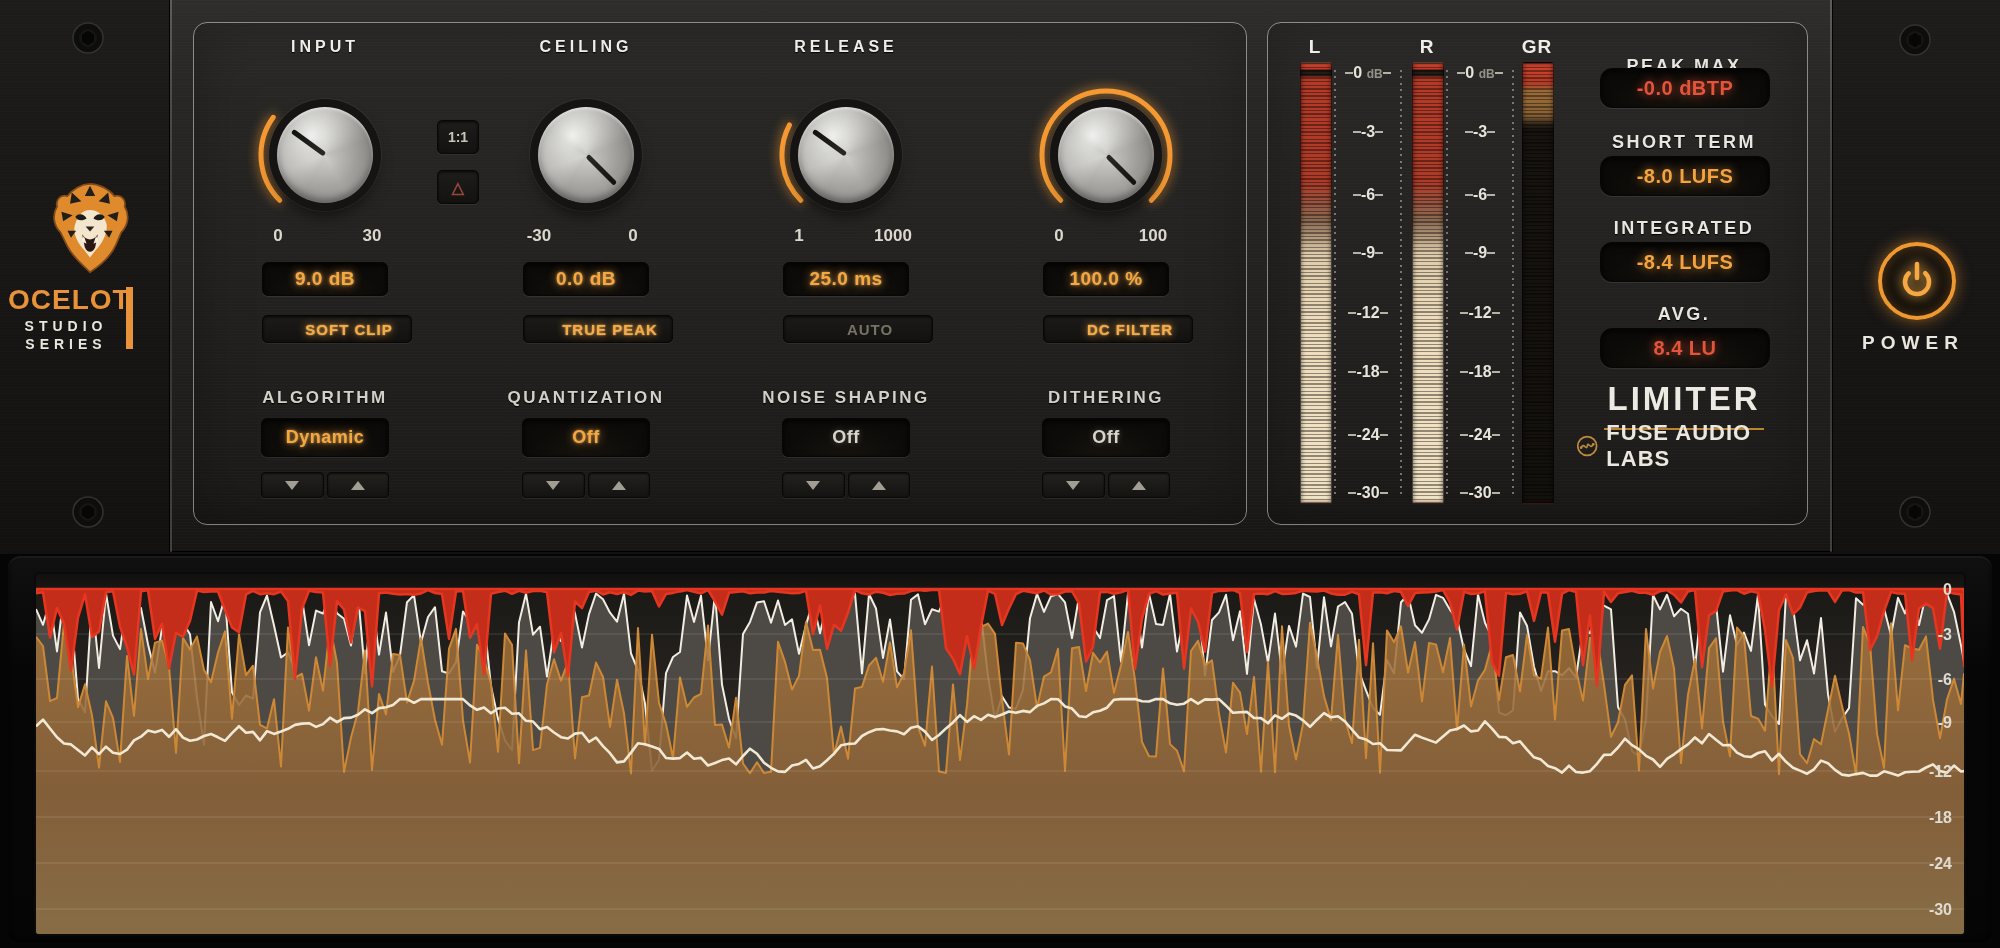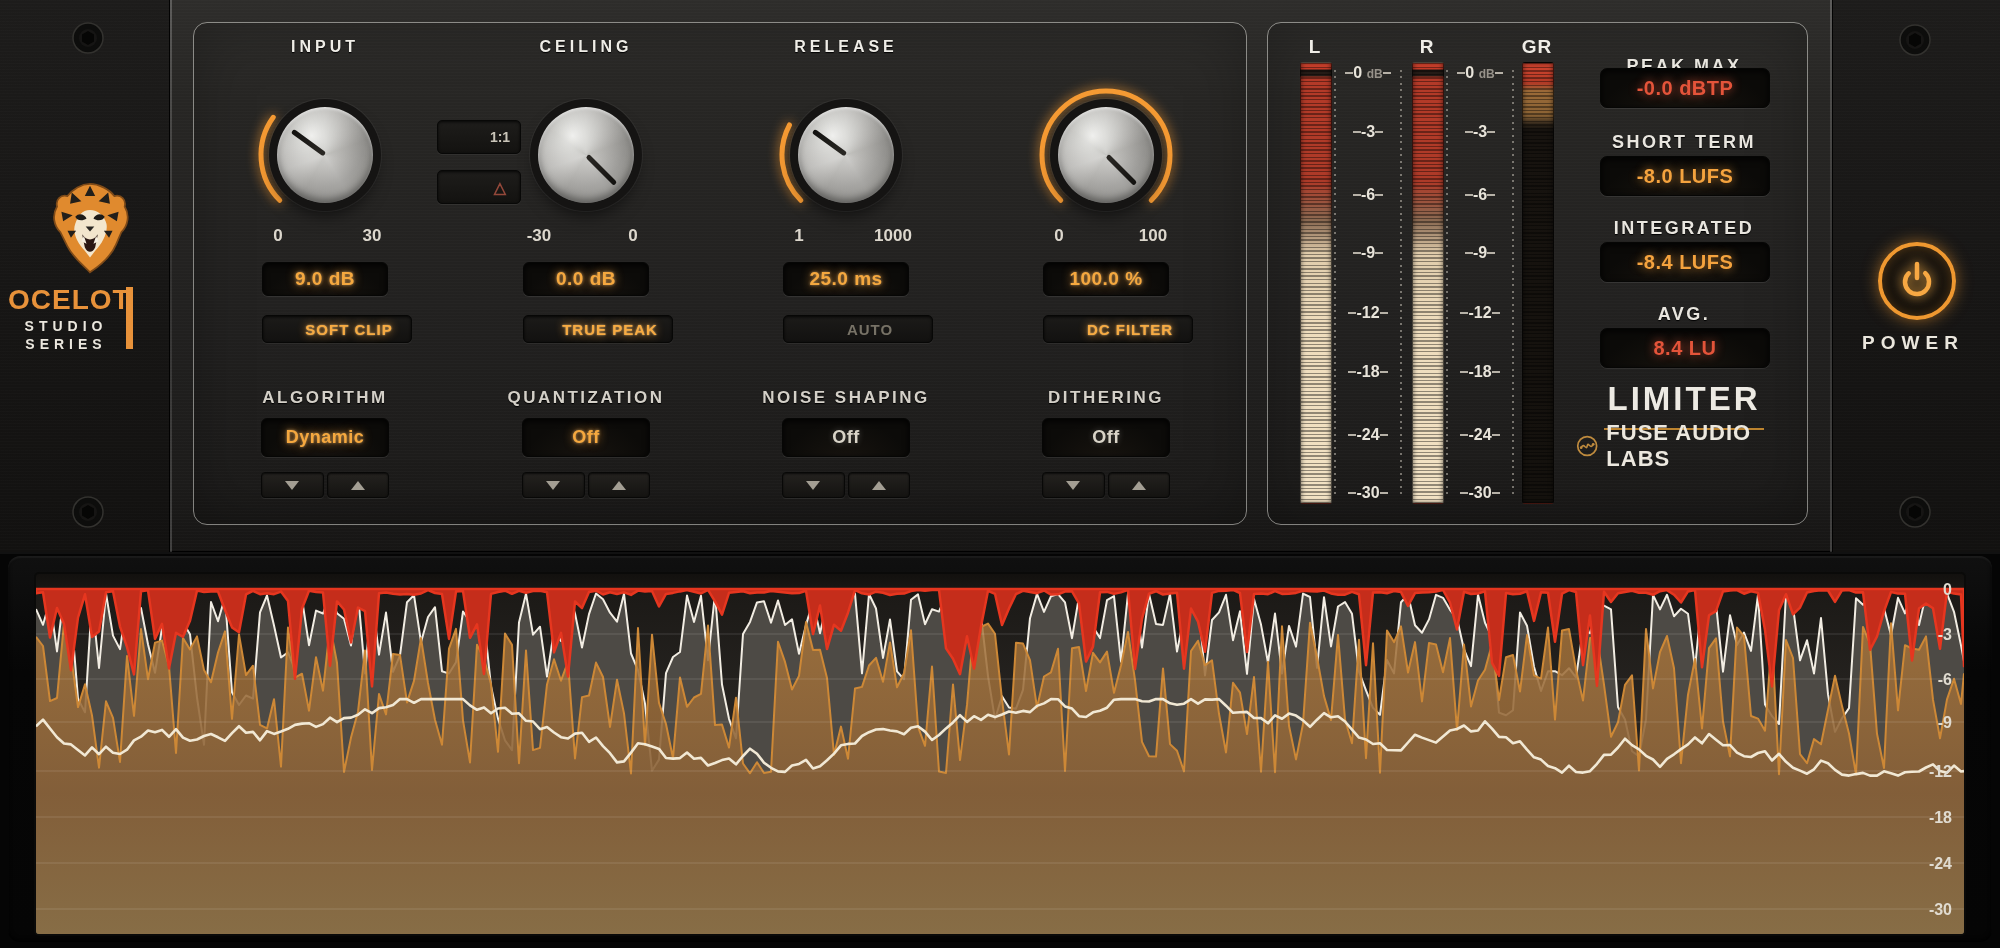--- a/index.html
+++ b/index.html
@@ -70,21 +70,21 @@
   .karrows{position:absolute;left:21px;top:450px;width:128px;height:26px;display:flex;gap:3px;}
   .abtn{flex:1;border-radius:4px;background:linear-gradient(180deg,#24221f,#141311);
     border:1px solid #080807;box-shadow:0 1px 0 rgba(255,255,255,.07), inset 0 1px 2px rgba(0,0,0,.7);
     display:flex;align-items:center;justify-content:center;cursor:pointer;}
   .tri{width:0;height:0;border-left:7px solid transparent;border-right:7px solid transparent;}
   .tri-down{border-top:9px solid #a39e93;}
   .tri-up{border-bottom:9px solid #a39e93;}
   .mini{position:absolute;left:437px;width:40px;height:32px;border-radius:5px;
     background:linear-gradient(180deg,#1e1d1b,#131210);border:1px solid #080807;
     box-shadow:0 1px 0 rgba(255,255,255,.06), inset 0 1px 3px rgba(0,0,0,.8);
-    display:flex;align-items:center;justify-content:center;cursor:pointer;padding-left:42px;}
+    display:flex;align-items:center;justify-content:center;cursor:pointer;}
   .mini span{font-size:14px;font-weight:bold;color:#c9c4b8;}
   .mini.warn span{color:#93483a;font-size:16px;}
   
   .mhead{position:absolute;top:36px;width:50px;text-align:center;color:#efede7;
     font-size:19px;font-weight:bold;letter-spacing:1px;}
   .vbar{position:absolute;top:62px;width:30px;height:440px;border-radius:3px;border:1px solid rgba(0,0,0,.7);
     box-shadow:0 0 1px rgba(255,255,255,.1), inset 0 0 5px rgba(0,0,0,.6);}
   .vbar::after{content:"";position:absolute;inset:0;border-radius:3px;
     background:repeating-linear-gradient(180deg, rgba(0,0,0,.4) 0 1.5px, rgba(0,0,0,0) 1.5px 3.6px);}
   .vbar.lr{background:linear-gradient(180deg,
@@ -97,21 +97,21 @@
     background:repeating-linear-gradient(180deg,rgba(190,185,175,.55) 0 2px, rgba(0,0,0,0) 2px 6.5px);}
   .mscale::before{left:0;} .mscale::after{right:0;}
   .mrow{position:absolute;left:0;width:100%;height:18px;display:flex;align-items:center;
     justify-content:center;}
   .mrow i{display:block;width:8px;height:2px;background:#b6b1a7;}
   .mrow b{color:#e8e4da;font-size:16px;font-weight:bold;white-space:nowrap;}
   .mrow u{text-decoration:none;color:#97928a;font-size:12px;font-weight:bold;}
   
   .rolabel{position:absolute;left:1600px;width:168px;text-align:center;color:#e9e6df;
     font-size:18px;font-weight:bold;letter-spacing:2.5px;text-shadow:0 1px 1px #000;}
-  .robox{position:absolute;left:1600px;width:168px;height:38px;border-radius:7px;
+  .robox{position:absolute;left:1600px;width:168px;height:38px;border-radius:12px;
     background:radial-gradient(ellipse at 50% 130%, #1a1610 0%, #0b0a08 72%);
     border:1px solid #060605;box-shadow:0 1px 0 rgba(255,255,255,.08), inset 0 2px 7px rgba(0,0,0,.9);
     display:flex;align-items:center;justify-content:center;text-align:center;}
   .robox span{font-size:20px;font-weight:bold;letter-spacing:.5px;}
   .robox span.orange{color:#f5a33e;text-shadow:0 0 10px rgba(245,160,60,.75);}
   .robox span.red{color:#e4543a;text-shadow:0 0 10px rgba(228,84,58,.75);}
   .limiter{position:absolute;top:380px;left:1600px;width:168px;text-align:center;color:#edeae3;
     font-size:33px;font-weight:bold;letter-spacing:3px;}
   .brandline{position:absolute;top:428px;left:1604px;width:160px;height:2px;background:#bd842f;}
   .brandrow{position:absolute;top:420px;left:1576px;width:216px;display:flex;align-items:center;

